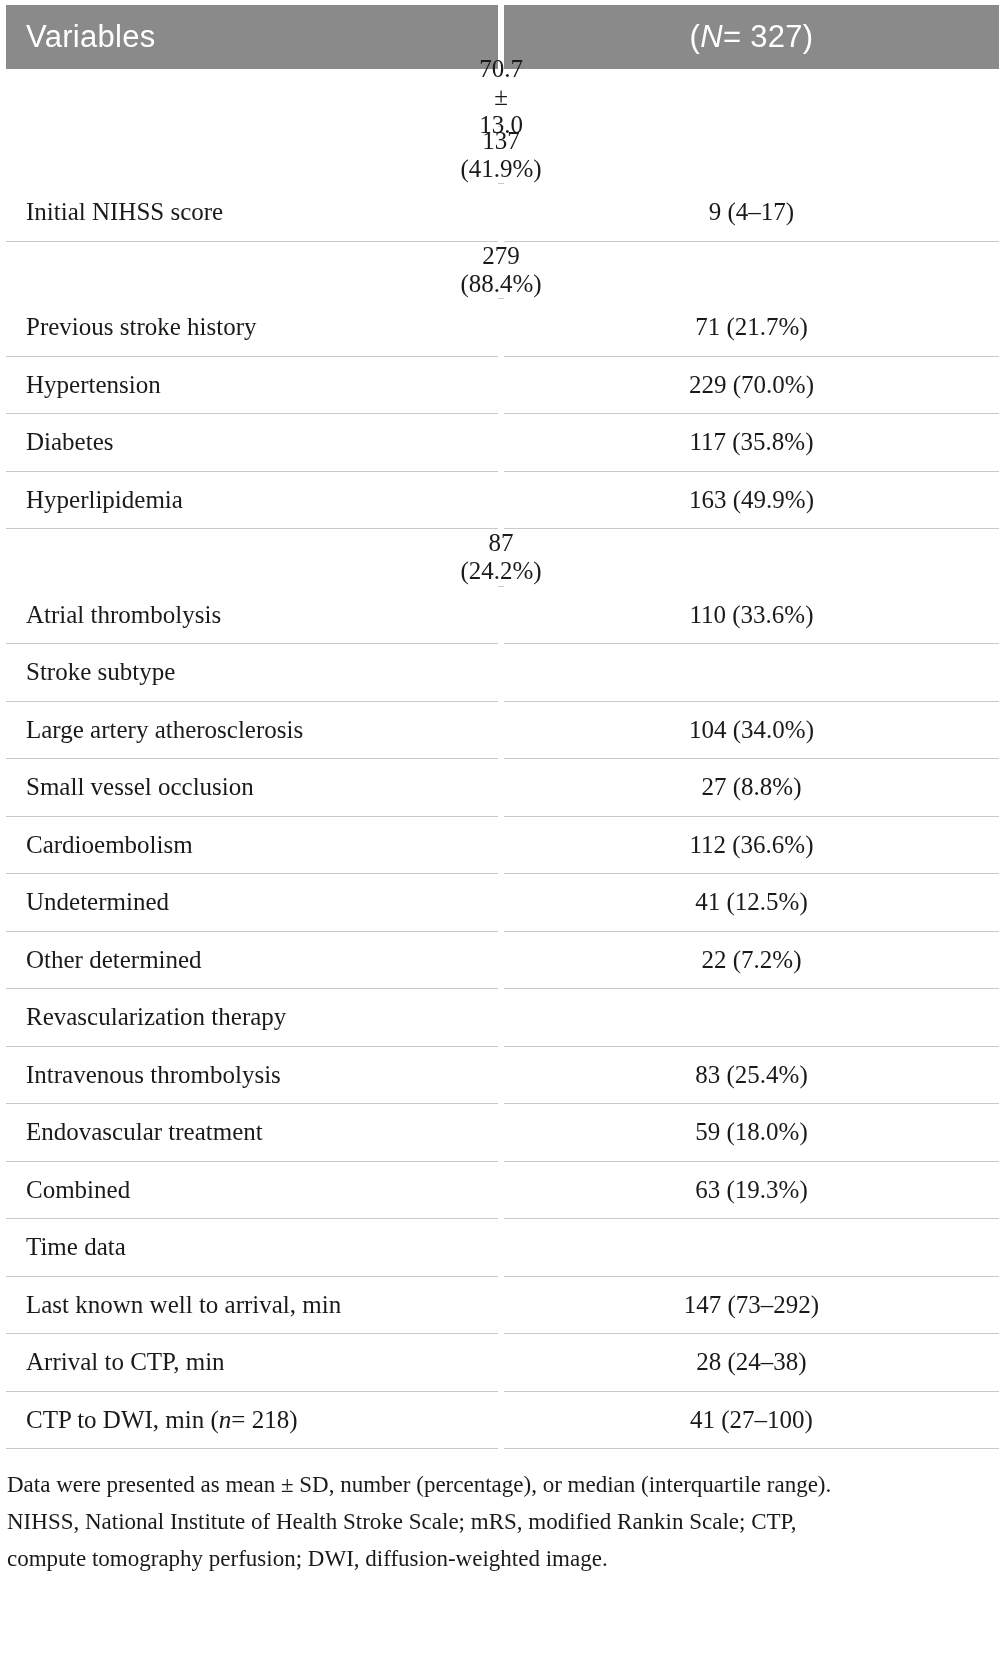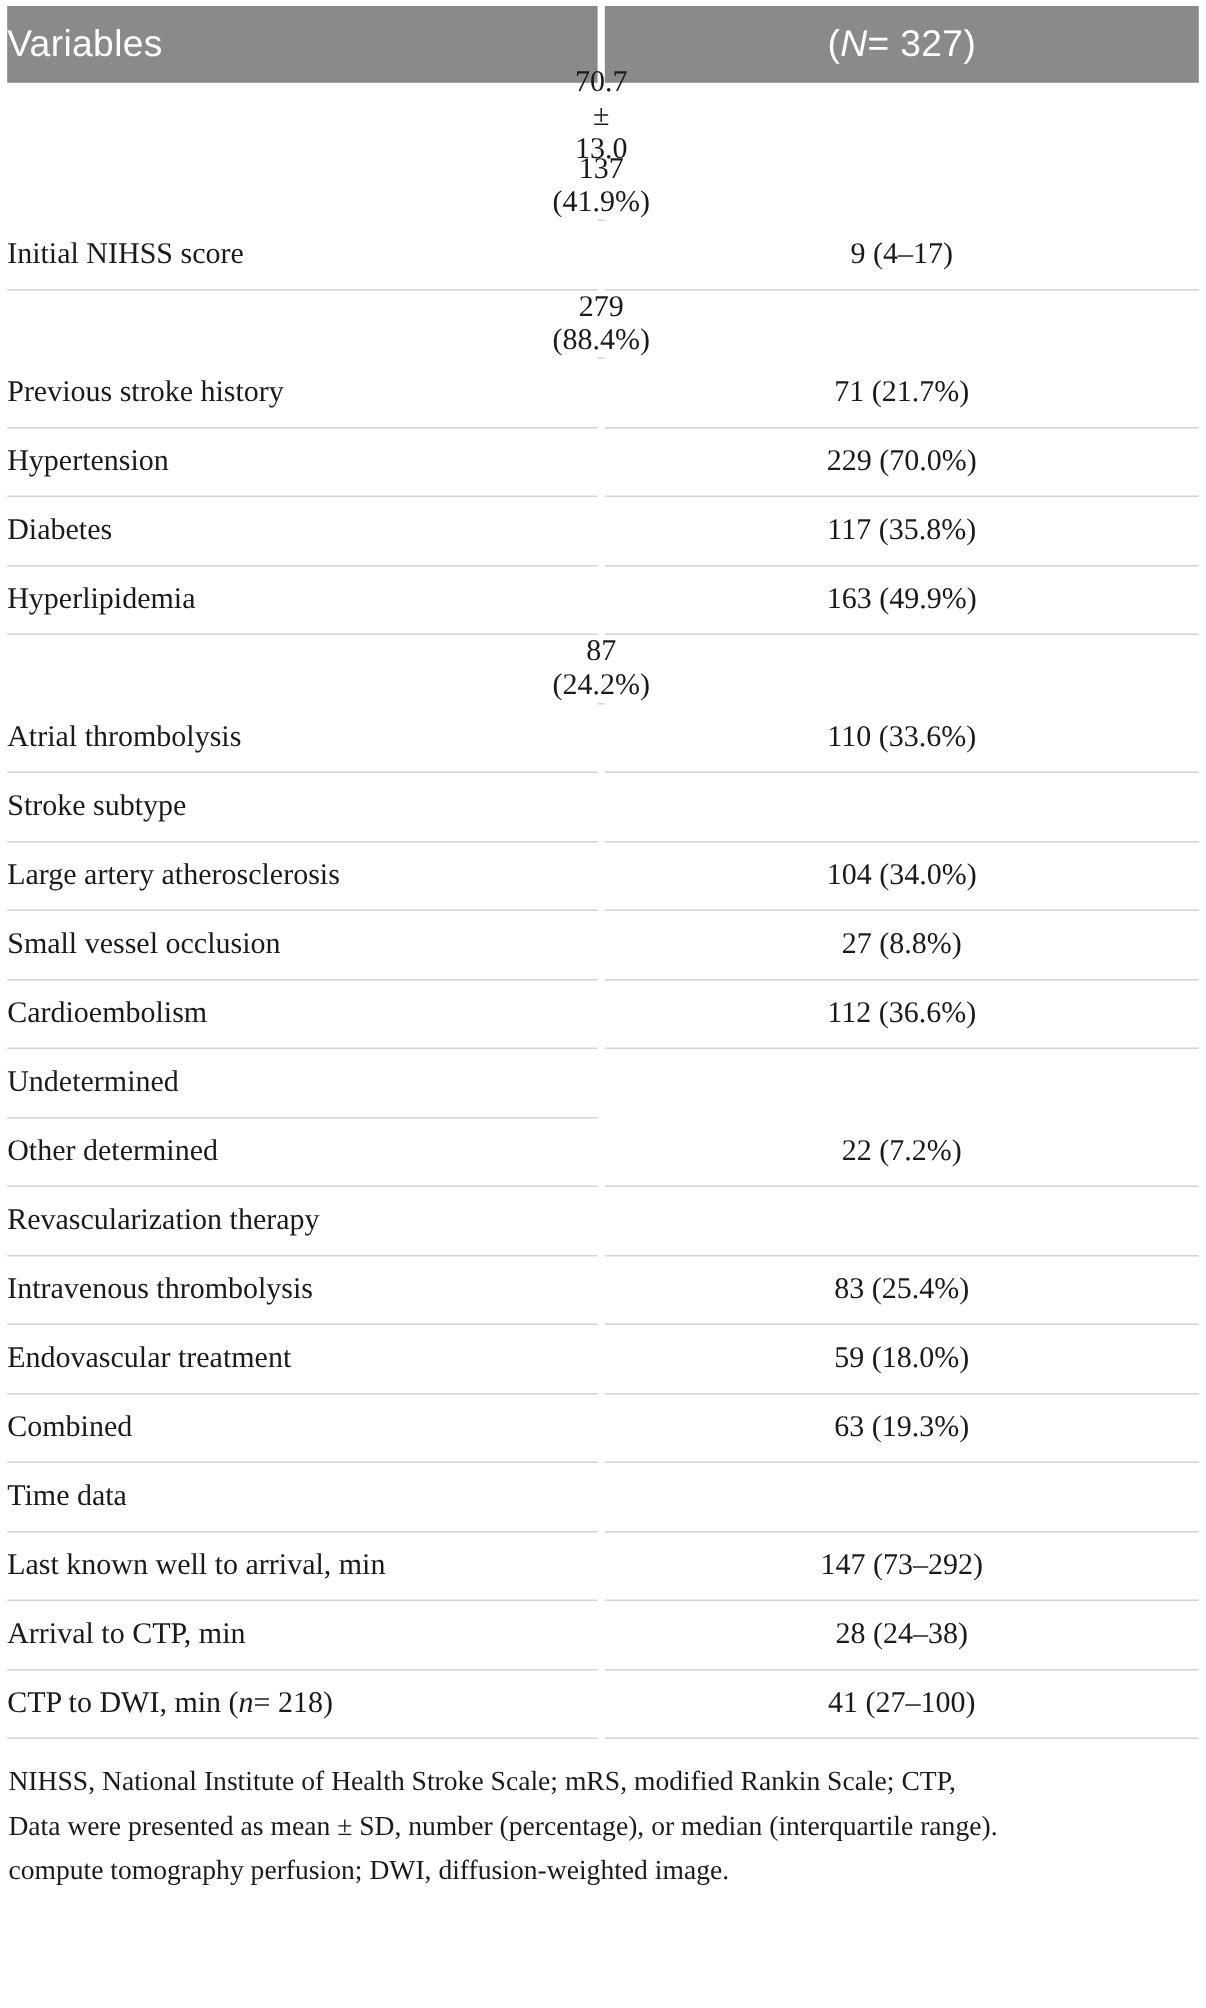--- a/index.html
+++ b/index.html
@@ -22,21 +22,21 @@
   .grid-row {
     display: grid;
     grid-template-columns: 492px 6px 1fr;
   }
   .cell {
     display: flex;
     align-items: center;
   }
   .label-cell {
     justify-content: flex-start;
-    padding-left: 0;
+    padding-left: 20px;
   }
   .value-cell {
     justify-content: center;
     text-align: center;
   }
   .header-row .cell {
     background: var(--header-bg);
     color: var(--header-text);
     height: 64px;
     font-family: "Liberation Sans", sans-serif;
@@ -133,20 +133,21 @@
         <div class="cell value-cell">27 (8.8%)</div>
       </div>
       <div class="grid-row body-row">
         <div class="cell label-cell">Cardioembolism</div>
         <div class="gap"></div>
         <div class="cell value-cell">112 (36.6%)</div>
       </div>
       <div class="grid-row body-row">
         <div class="cell label-cell">Undetermined</div>
         <div class="gap"></div>
+        <div class="cell value-cell">41 (12.5%)</div>
       </div>
       <div class="grid-row body-row">
         <div class="cell label-cell">Other determined</div>
         <div class="gap"></div>
         <div class="cell value-cell">22 (7.2%)</div>
       </div>
       <div class="grid-row body-row">
         <div class="cell label-cell">Revascularization therapy</div>
         <div class="gap"></div>
         <div class="cell value-cell"></div>
@@ -187,16 +188,16 @@
           <span style="font-style: italic;">n</span>
           <span> = 218)</span>
         </div>
         <div class="gap"></div>
         <div class="cell value-cell">41 (27–100)</div>
       </div>
     </div>
 </div>
 
 <div class="footnote">
+  <div>Data were presented as mean ± SD, number (percentage), or median (interquartile range).</div>
   <div>NIHSS, National Institute of Health Stroke Scale; mRS, modified Rankin Scale; CTP,</div>
-  <div>Data were presented as mean ± SD, number (percentage), or median (interquartile range).</div>
   <div>compute tomography perfusion; DWI, diffusion-weighted image.</div>
 </div>
 
 </body></html>

